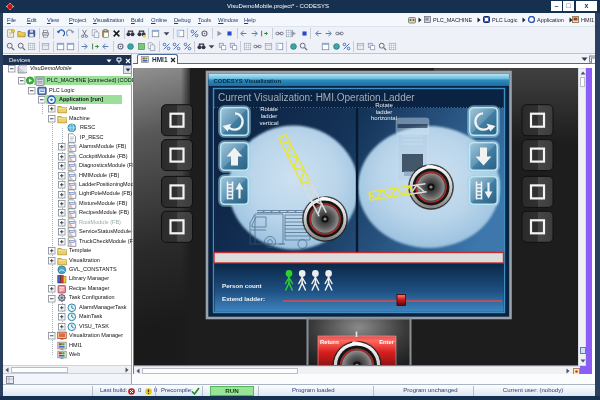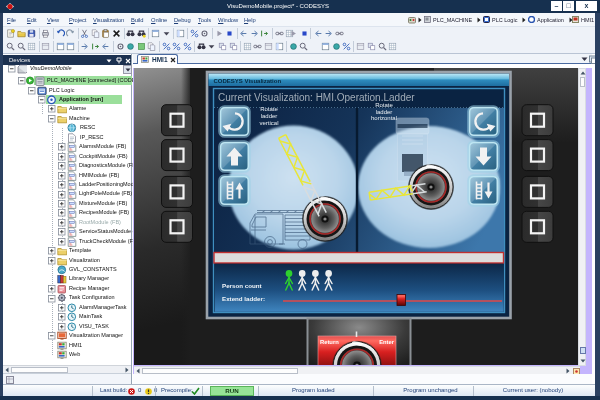--- a/index.html
+++ b/index.html
@@ -8,21 +8,21 @@
 #title .tx{position:absolute;left:0;right:44px;top:2.5px;text-align:center;font-size:6px}
 #menub{left:3px;top:13px;width:594px;height:13px;background:#f4f7fb}
 .mi{position:absolute;top:3.5px;font-size:5.8px;color:#1f3f77;letter-spacing:-0.1px}.bc{position:absolute;top:4px;font-size:5.5px;color:#223}
 #tb1{left:3px;top:26px;width:594px;height:14px;background:#eef2f8;border-top:1px solid #dde4ee}
 #tb2{left:3px;top:40px;width:594px;height:14px;background:#eef2f8;border-bottom:1px solid #b9c4d4}
 #dev{left:3px;top:54px;width:129px;height:330px;background:#fff;border-right:1px solid #96a4b4}
 #devh{position:absolute;left:0;top:1px;width:128px;height:10px;background:#1c3150;color:#f0f0f0;font-size:6px}
 .tr{position:absolute;height:10px;width:128px;font-size:5.5px;color:#111;white-space:nowrap}
 .tr svg{position:absolute;top:0}
 .tr .t{position:absolute;top:1px}
-#ed{left:133px;top:54px;width:459px;height:330px;background:#c4b5fd}
+#ed{left:133px;top:54px;width:459px;height:330px;background:#8b5cf6}
 #stat{left:3px;top:384px;width:594px;height:12px;background:linear-gradient(#fdfefe,#dde7f3);border-top:1px solid #aab6c6;font-size:6px;color:#1f3f77}
 .sc{position:absolute;top:2px;white-space:nowrap}
 .sep{position:absolute;top:1px;height:10px;border-left:1px solid #b4bfcc}
 #bl{left:0;top:13px;width:3px;height:383px;background:#2a4061}
 #br{right:0;top:13px;width:5px;height:383px;background:#2a4061}
 #bb{left:0;top:396px;width:600px;height:4px;background:#16304f}
 .wb{position:absolute;top:1px;height:10px;background:#fff;color:#16304f;font-size:7px;font-weight:bold;text-align:center;line-height:9px}
 </style></head><body>
 <div id="w">
 <div class="ab" id="title">

